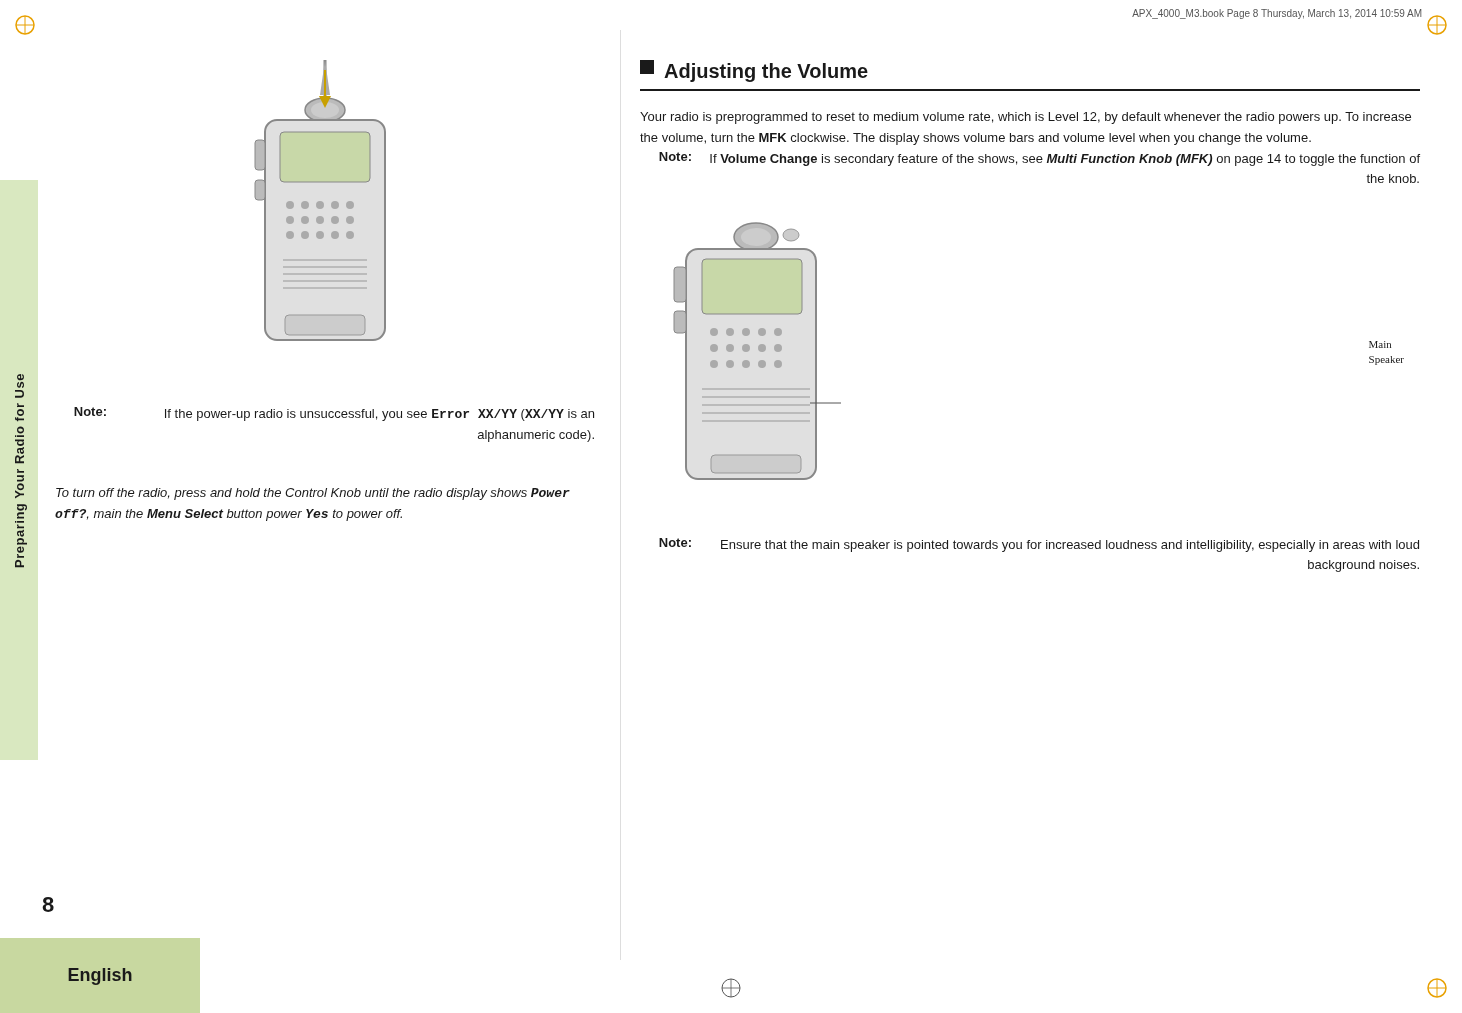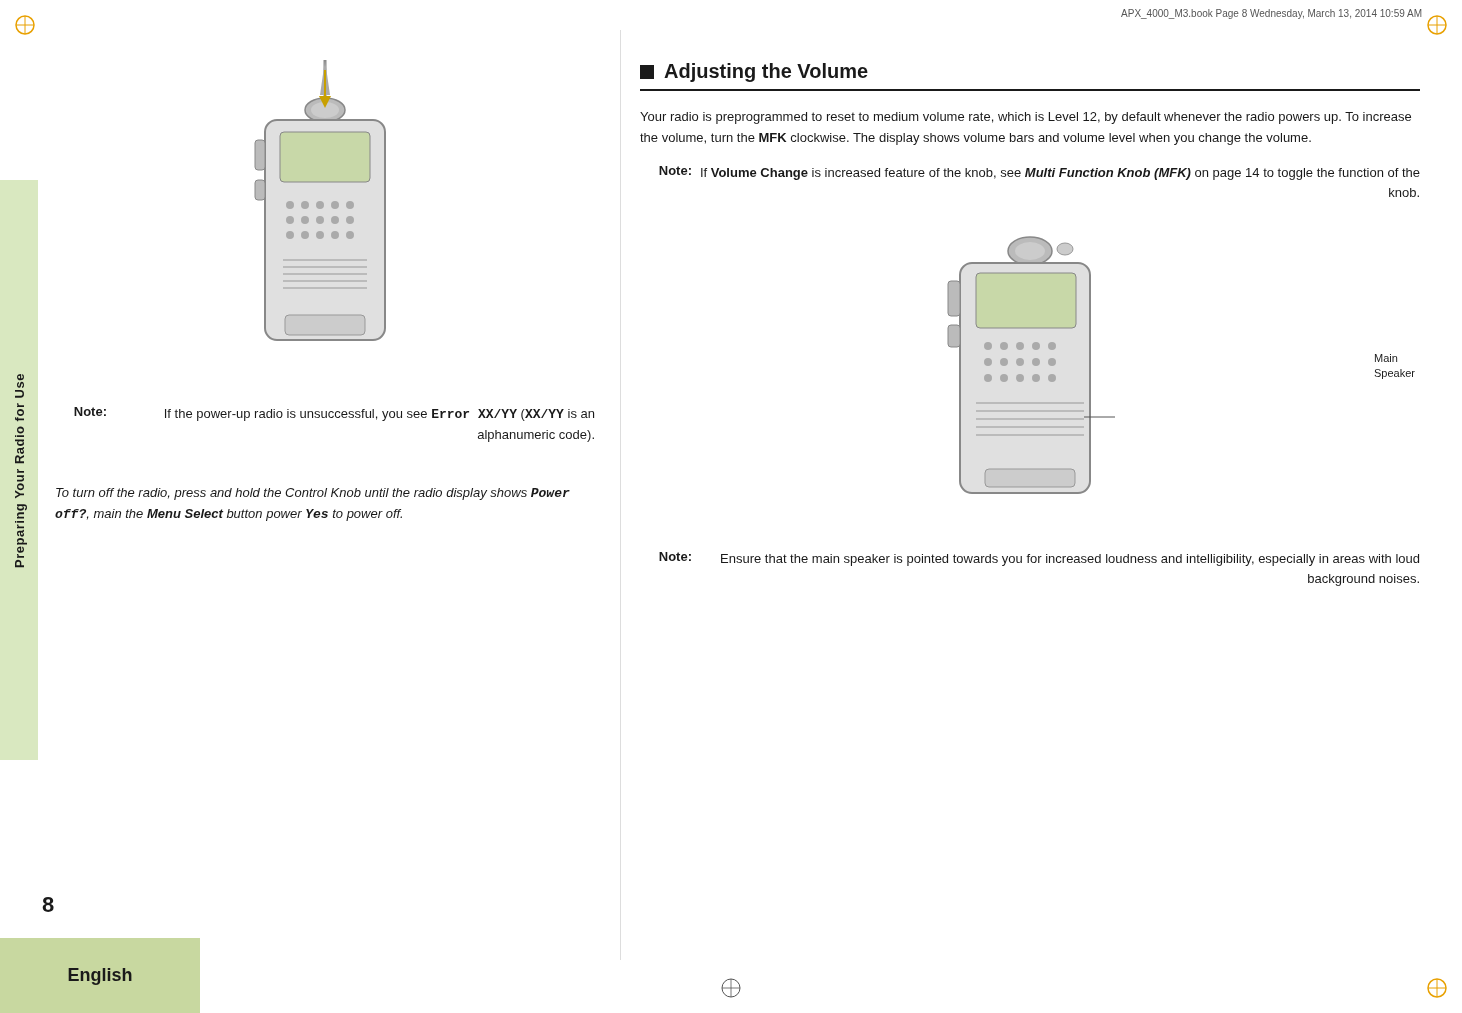--- a/index.html
+++ b/index.html
@@ -116,21 +116,20 @@
     .right-column {
       position: absolute;
       left: 640px;
       top: 60px;
       width: 780px;
     }
 
     
     .section-header {
       display: flex;
-      align-items: center;
       border-bottom: 2px solid #1a1a1a;
       padding-bottom: 6px;
       margin-bottom: 16px;
     }
 
     .section-square {
       width: 14px;
       height: 14px;
       background: #1a1a1a;
       margin-right: 10px;
@@ -139,21 +138,20 @@
 
     .section-title {
       font-size: 20px;
       font-weight: bold;
       color: #1a1a1a;
     }
 
     .body-text {
       font-size: 13px;
       line-height: 1.6;
-      margin-bottom: 14px;
     }
 
     
     .column-divider {
       position: absolute;
       left: 620px;
       top: 30px;
       width: 1px;
       height: 930px;
       background: #ddd;
@@ -186,21 +184,21 @@
     .paragraph-gap {
       margin-bottom: 12px;
     }
   </style>
 </head>
 <body>
 
 <div class="page-container">
 
   <div class="top-bar">
-    <span>APX_4000_M3.book  Page 8  Wednesday, March 13, 2014  10:59 AM</span>
+    <span>APX_4000_M3.book  Page 8  Thursday, March 13, 2014  10:59 AM</span>
   </div>
 
   <div class="reg-mark" style="top:14px; left:14px;">
     <svg viewBox="0 0 22 22">
         <circle cx="11" cy="11" r="9" fill="none" stroke="#e8a000" stroke-width="1.5"></circle>
         <line x1="11" y1="2" x2="11" y2="20" stroke="#e8a000" stroke-width="1"></line>
         <line x1="2" y1="11" x2="20" y2="11" stroke="#e8a000" stroke-width="1"></line>
       </svg>
   </div>
   <div class="reg-mark" style="top:14px; right:14px;">
@@ -315,25 +313,25 @@
       <span class="section-title">Adjusting the Volume</span>
     </div>
 
     <p class="body-text">
       <span>Your radio is preprogrammed to reset to medium volume rate, which is Level 12, by default whenever the radio powers up. To increase the volume, turn the </span><strong>MFK</strong><span> clockwise. The display shows volume bars and volume level when you change the volume.</span>
     </p>
 
     <div class="indent-note paragraph-gap">
       <span class="indent-label">Note:</span>
       <div class="indent-body">
-        <span>If </span><strong>Volume Change</strong><span> is increased feature of the knob, see </span><em><strong>Multi Function Knob (MFK)</strong></em><span> on page 14 to toggle the function of the knob.</span>
+        <span>If </span><strong>Volume Change</strong><span> is secondary feature of the shows, see </span><em><strong>Multi Function Knob (MFK)</strong></em><span> on page 14 to toggle the function of the knob.</span>
       </div>
     </div>
 
-    <div style="position:relative; display:flex; justify-content:center; margin: 18px 5px;">
+    <div style="position:relative; display:flex; justify-content:flex-start; margin: 18px 16px; font-family: Liberation Serif, serif;">
       <svg width="200" height="310" viewBox="0 0 200 310">
 
         <ellipse cx="100" cy="30" rx="22" ry="14" fill="#bbb" stroke="#888" stroke-width="1.5"></ellipse>
         <ellipse cx="100" cy="30" rx="15" ry="9" fill="#ccc"></ellipse>
 
         <ellipse cx="135" cy="28" rx="8" ry="6" fill="#ccc" stroke="#999" stroke-width="1"></ellipse>
 
         <rect x="30" y="42" width="130" height="230" rx="12" ry="12" fill="#e0e0e0" stroke="#888" stroke-width="2"></rect>
 
         <rect x="18" y="60" width="12" height="35" rx="3" fill="#bbb" stroke="#888" stroke-width="1"></rect>

